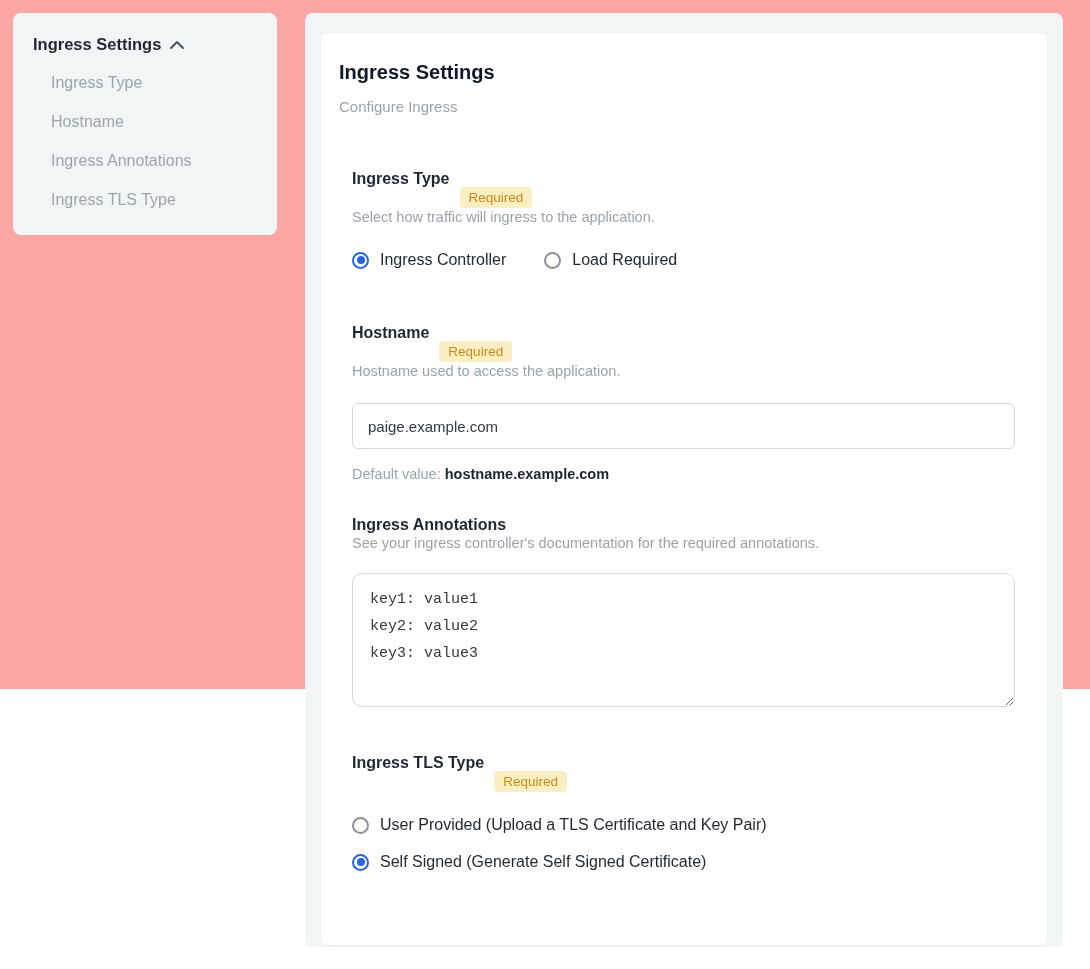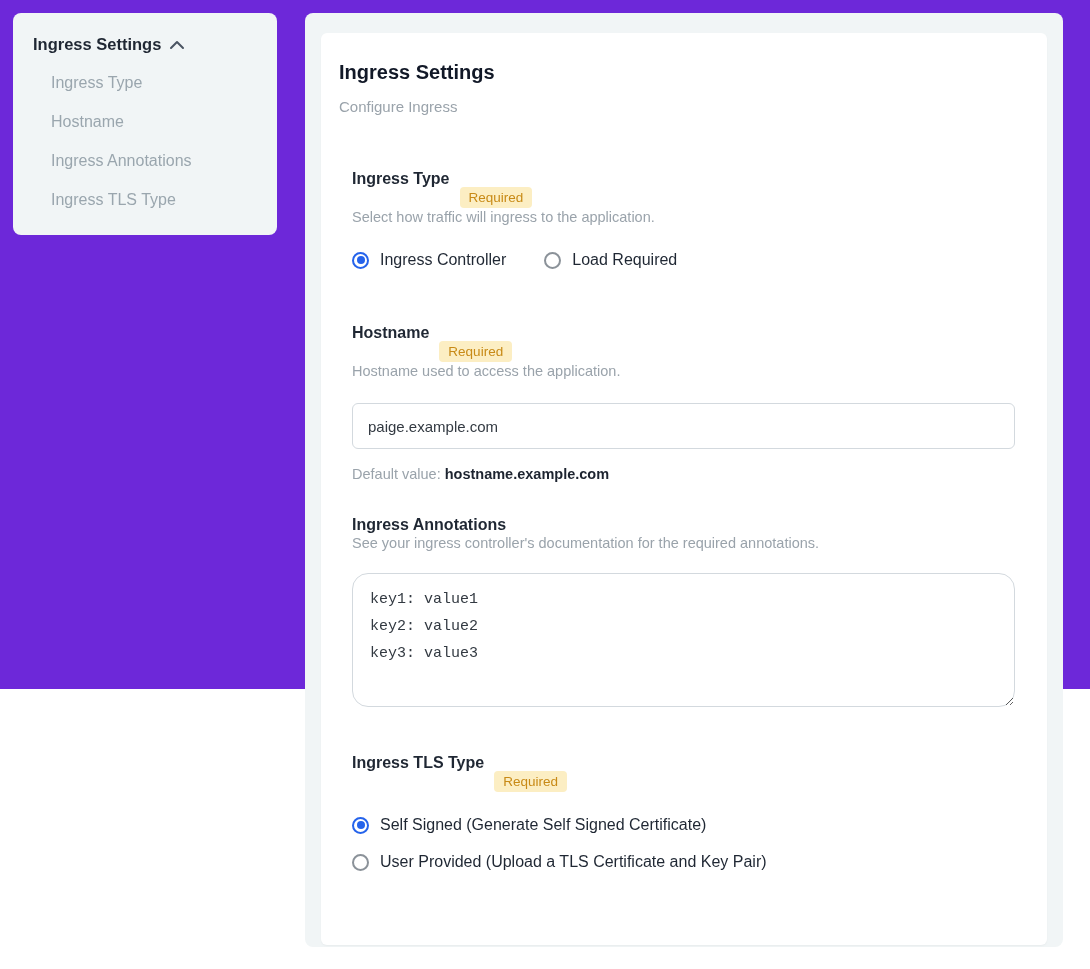--- a/index.html
+++ b/index.html
@@ -1,17 +1,17 @@
 <!DOCTYPE html>
 <html><head>
 <meta charset="utf-8">
 <style>
   * { margin: 0; padding: 0; box-sizing: border-box; }
   html, body { width: 1090px; height: 969px; background: #ffffff; font-family: "Liberation Sans", sans-serif; }
-  .page { position: relative; width: 1090px; height: 689px; background: #6d28d9; padding-left: 27px; }
+  .page { position: relative; width: 1090px; height: 689px; background: #fca5a5; padding-left: 27px; }
 
   
   .sidebar {
     position: absolute; left: 13px; top: 13px; width: 264px;
     background: #f1f5f6; border-radius: 8px; padding: 22px 20px 26px 20px;
   }
   .sidebar-header {
     display: flex; align-items: center; gap: 8px; cursor: pointer;
     font-size: 16.5px; font-weight: bold; color: #1f2733; padding-left: 0px;
   }
@@ -63,21 +63,21 @@
     border: 1px solid #d3d9de; border-radius: 6px;
     font-size: 15px; color: #333a42; padding: 0 15px;
     font-family: "Liberation Sans", sans-serif; background: #fff; outline: none;
   }
   .default-hint { margin-top: 17px; font-size: 14.5px; color: #9aa3ab; }
   .default-hint b { color: #1d2430; font-weight: bold; }
 
   
   .annotations-textarea {
     margin-top: 22px; width: 663px; height: 134px;
-    border: 1px solid #d3d9de; border-radius: 16px;
+    border: 1px solid #d3d9de; border-radius: 10px;
     font-family: "Liberation Mono", monospace; font-size: 15px; line-height: 27px;
     color: #333a42; padding: 12px 17px; resize: both; outline: none; background: #fff;
   }
 
   
   .save-button {
     margin-top: 26px; margin-left: 8px;
     display: inline-block; background: #2b63e3; color: #ffffff;
     font-size: 13px; font-weight: bold; font-family: "Liberation Sans", sans-serif;
     border: none; border-bottom: 3px solid #1e4cba; border-radius: 6px;
@@ -151,26 +151,26 @@
 key3: value3</textarea>
         </div>
 
         <div class="section">
           <div class="section-label-row">
             <span class="section-label">Ingress TLS Type</span>
             <span class="required-badge">Required</span>
           </div>
           <div class="radio-col-vertical">
             <label class="radio-option">
+              <span class="radio-circle"></span>
+              <span class="radio-label">User Provided (Upload a TLS Certificate and Key Pair)</span>
+            </label>
+            <label class="radio-option">
               <span class="radio-circle checked"></span>
               <span class="radio-label">Self Signed (Generate Self Signed Certificate)</span>
-            </label>
-            <label class="radio-option">
-              <span class="radio-circle"></span>
-              <span class="radio-label">User Provided (Upload a TLS Certificate and Key Pair)</span>
             </label>
           </div>
         </div>
 
       </div>
     </section>
 
     <button class="save-button">Save config</button>
   </main>
 

